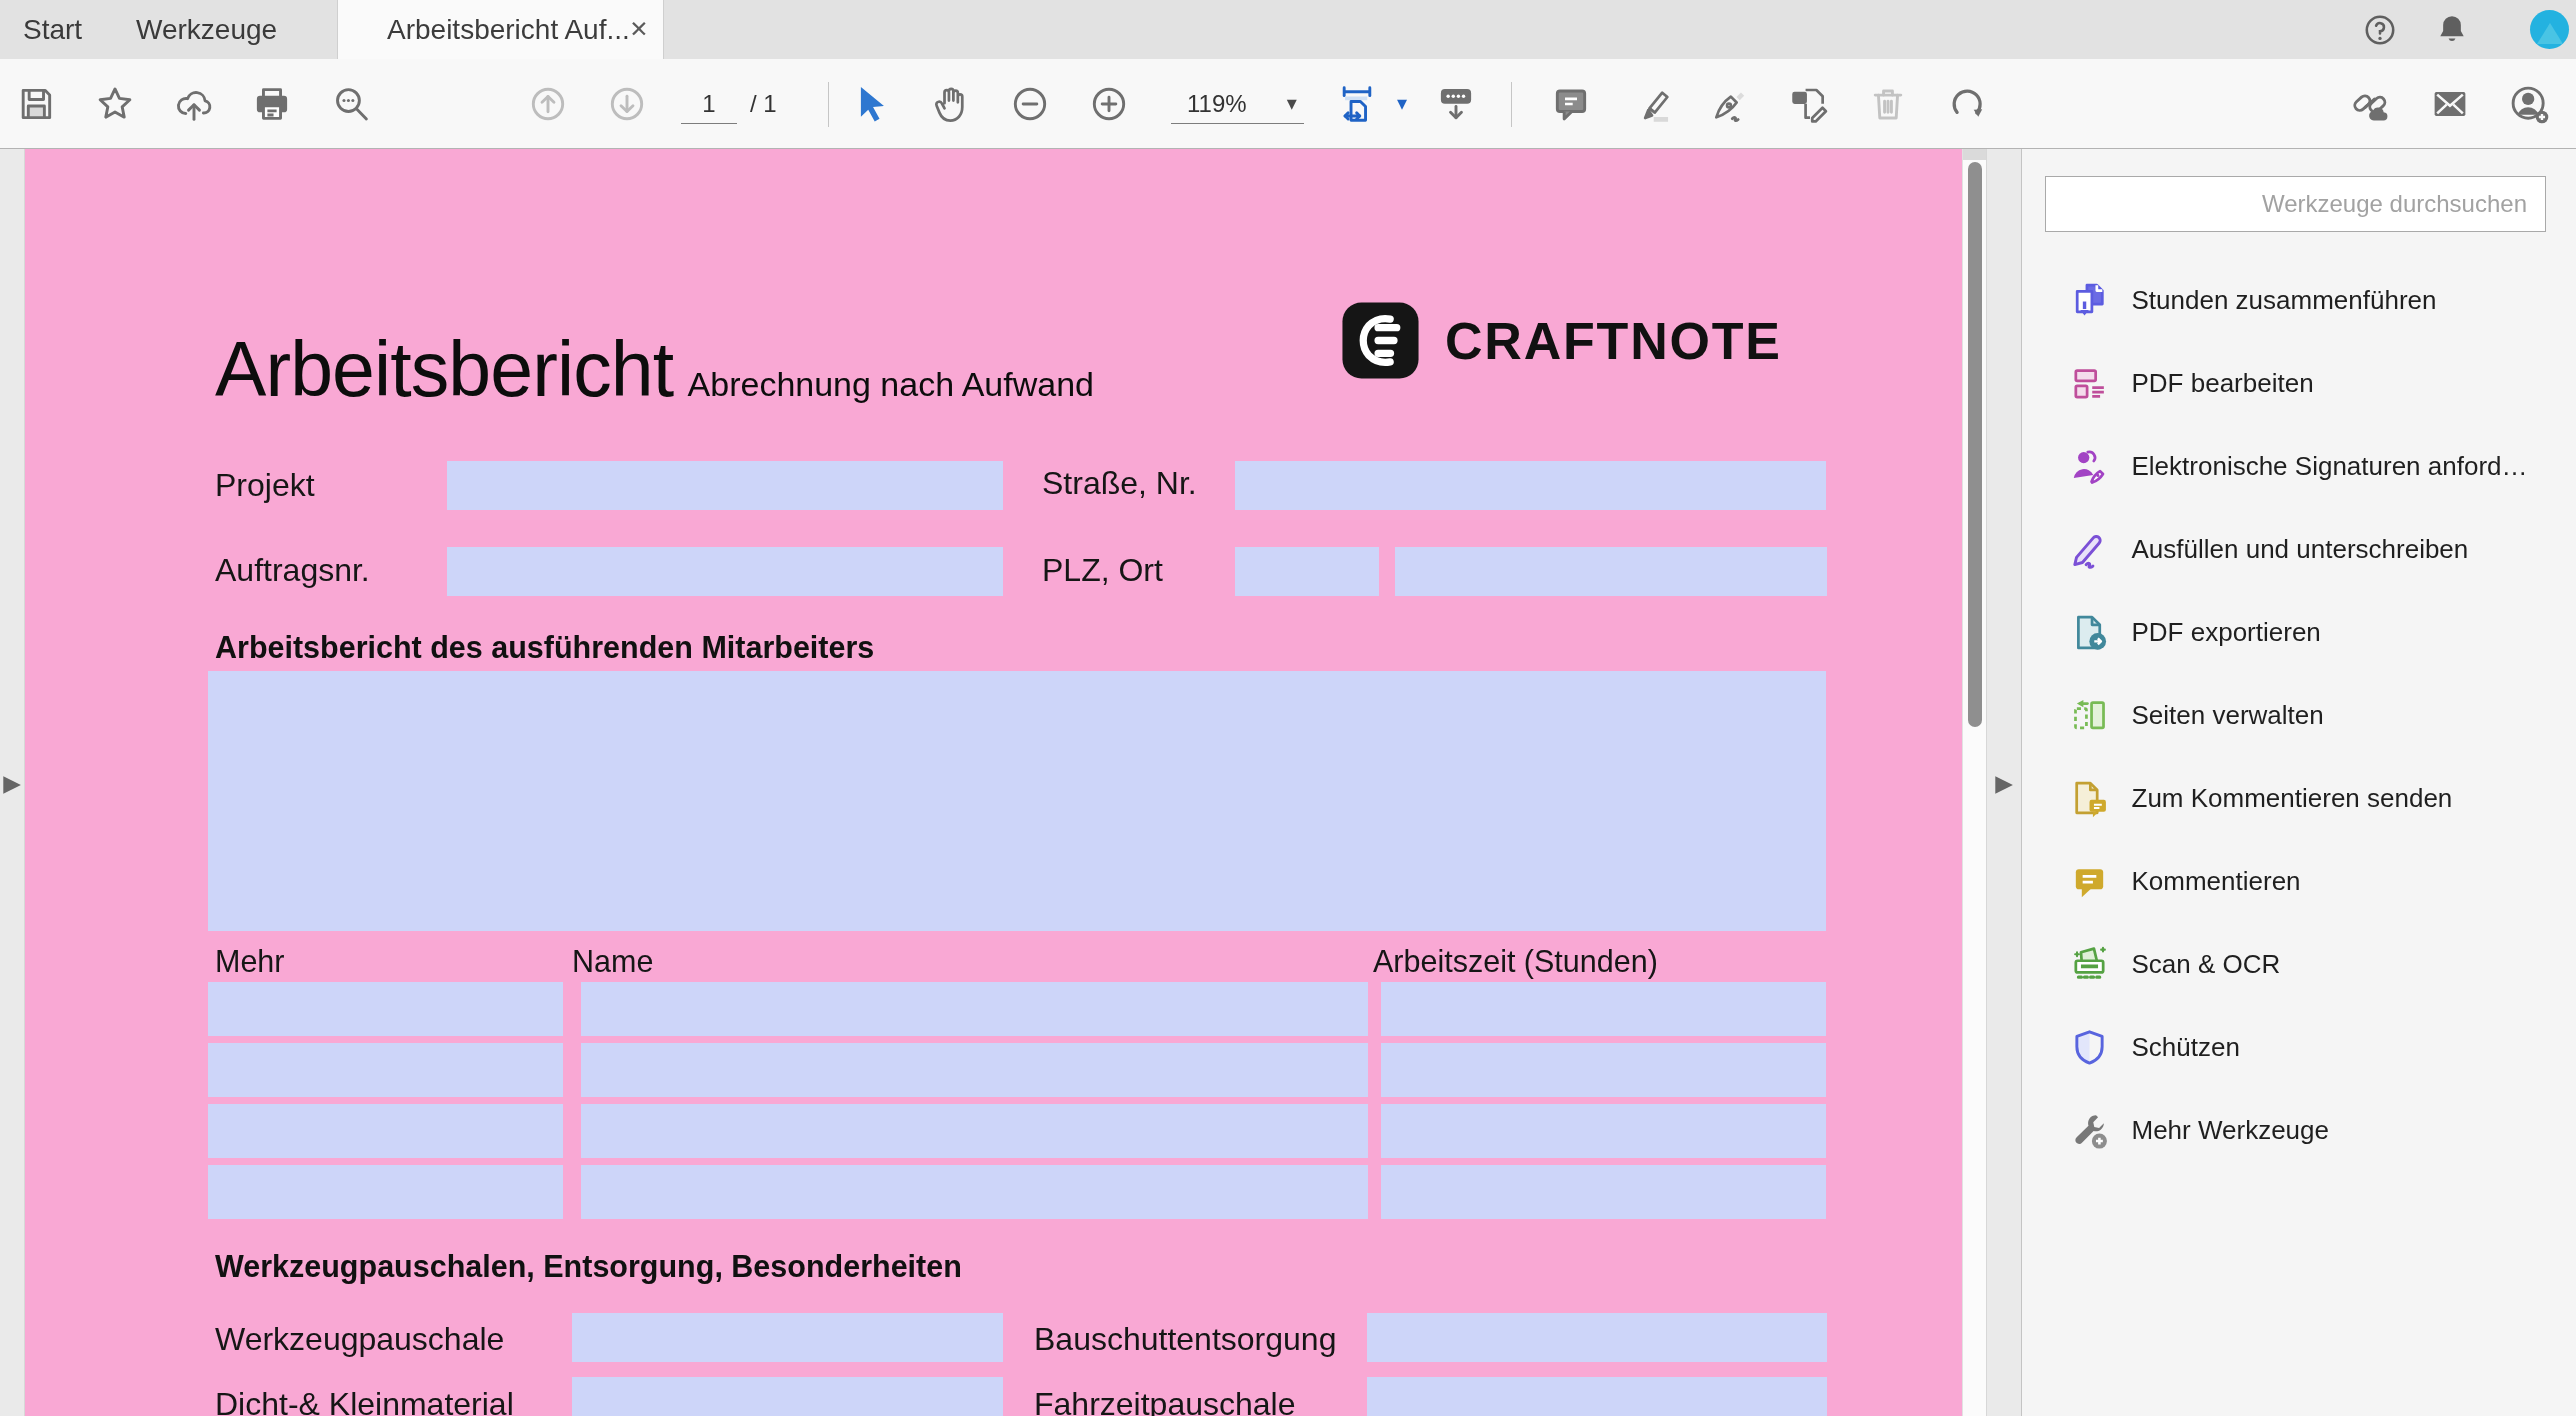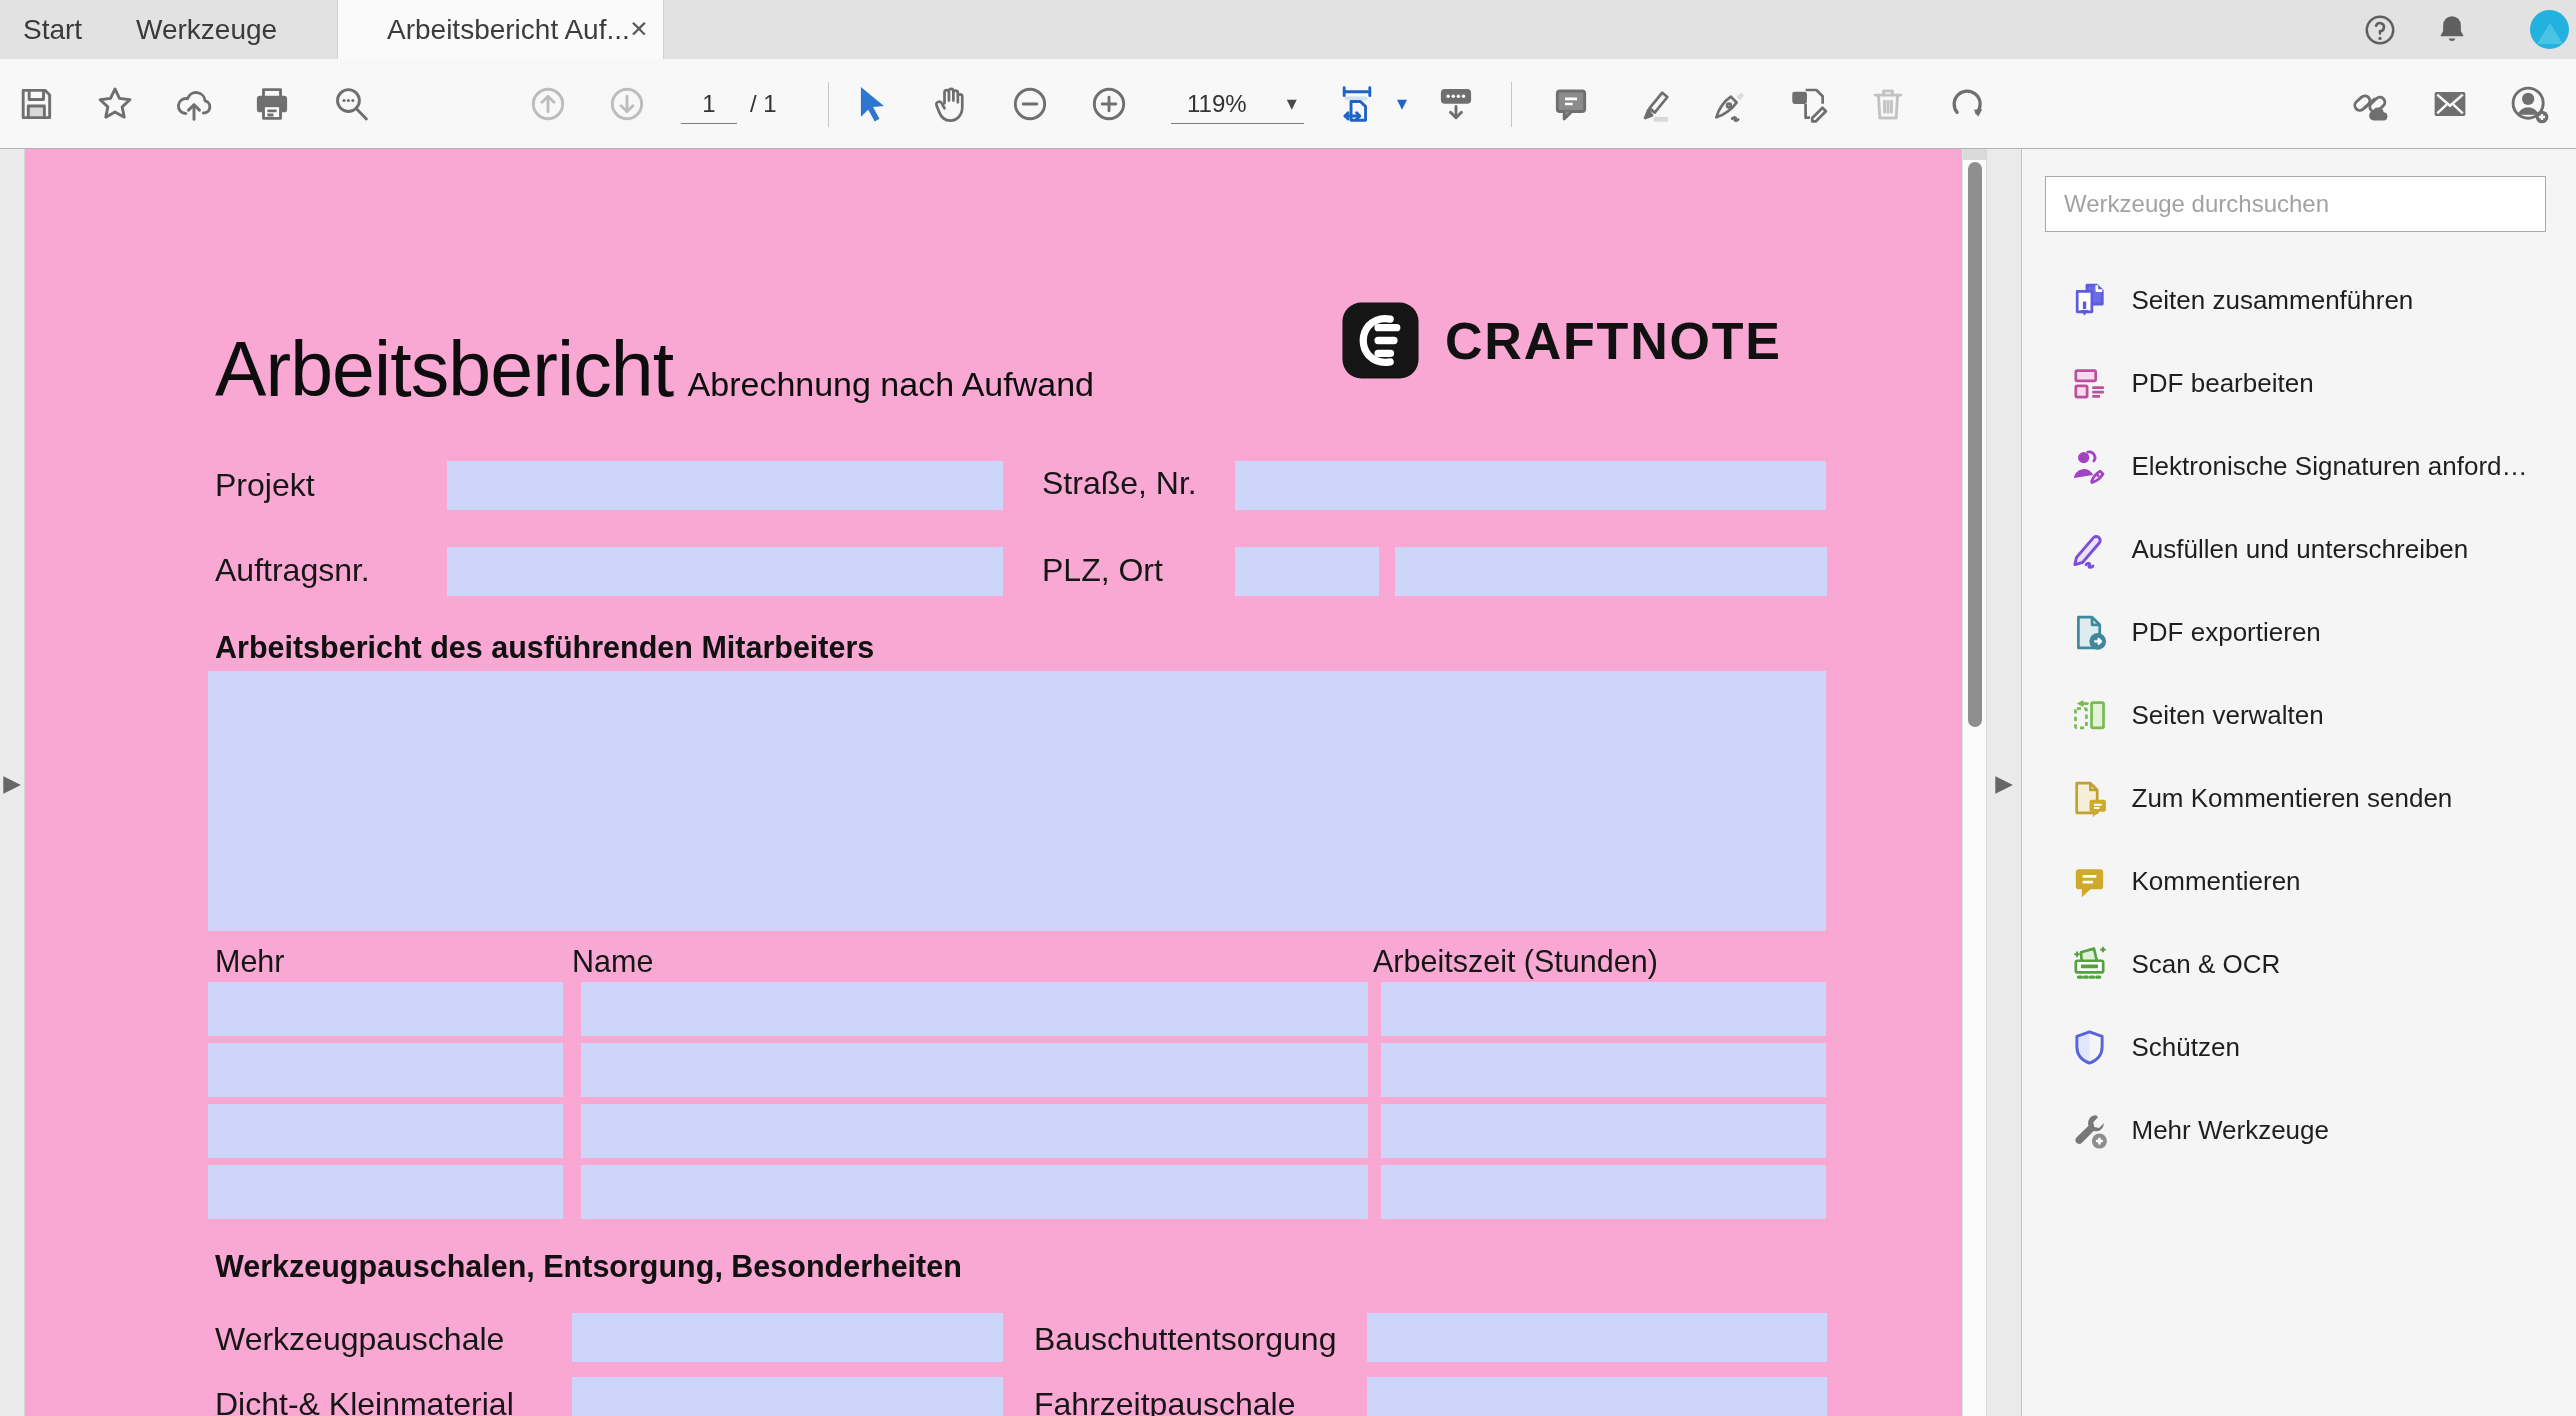--- a/index.html
+++ b/index.html
@@ -51,21 +51,21 @@
   .pdfsubtitle{font-size:34px;font-weight:500;color:#0d0d0d;margin-top:33px;}
   .brand{position:absolute;left:1314px;top:150px;display:flex;align-items:center;gap:23px;}
   .brand svg{width:83px;height:83px;}
   .brandname{font-size:52px;font-weight:800;letter-spacing:1.8px;color:#111;}
   .sechead{position:absolute;font-size:30.5px;font-weight:700;color:#111;white-space:nowrap;}
   .thead{position:absolute;font-size:30.5px;color:#161616;white-space:nowrap;}
 
   
   .sidebar{position:absolute;left:2021px;top:0;width:555px;height:1267px;background:#f5f5f5;border-left:0.9px solid #c4c4c4;box-sizing:border-box;}
   .toolsearch{position:absolute;left:23px;top:27px;width:501px;height:56px;background:#fff;border:1.8px solid #a9a9a9;
-              box-sizing:border-box;font-size:24px;color:#444;padding:0 18px;font-family:"Liberation Sans",sans-serif;}
+              box-sizing:border-box;font-size:24px;color:#444;padding:0 18px;font-family:"Liberation Sans",sans-serif;text-align:right;}
   .toolsearch::placeholder{color:#a2a2a2;}
   .tools{position:absolute;left:0;top:110px;width:555px;}
   .tool-item{height:83px;display:flex;align-items:center;padding-left:47px;cursor:default;}
   .tool-item .tico{width:41px;height:41px;margin-right:21.5px;flex:0 0 auto;}
   .tool-item .tico svg{width:41px;height:41px;display:block;}
   .tool-item .tlabel{font-size:26px;color:#1f1f1f;white-space:nowrap;}
 </style>
 </head>
 <body>
 
@@ -367,21 +367,21 @@
         <div class="tool-item">
           <span class="tico">
             <svg viewBox="0 0 24 24" fill="none" stroke="#5C5CE0" stroke-width="1.6" stroke-linejoin="round">
               <path d="M10.5 3h5.8l3.2 3.2v7.9h-9z" fill="#6b6be4"></path>
                 <path d="M16.3 3v3.2h3.2" stroke="#fff"></path>
               <rect x="4.8" y="6.6" width="8.6" height="12" fill="#fff"></rect>
               <path d="M9.1 12.6v4.4" stroke-width="2"></path>
                 <path d="M6.6 17.6h5L9.1 20.8z" fill="#5C5CE0" stroke="none"></path>
             </svg>
           </span>
-          <span class="tlabel">Seiten zusammenführen</span>
+          <span class="tlabel">Stunden zusammenführen</span>
         </div>
 
         <div class="tool-item">
           <span class="tico">
             <svg viewBox="0 0 24 24" fill="none" stroke="#BF4E9B" stroke-width="1.6" stroke-linejoin="round">
               <rect x="4" y="4.4" width="11.6" height="6" rx=".8" fill="#f4dcec"></rect>
               <rect x="4" y="13.4" width="6.6" height="6.6" rx=".8" fill="#f4dcec"></rect>
               <path d="M13.6 14.4h6.8M13.6 17h6.8M13.6 19.6h4.6"></path>
             </svg>
           </span>

